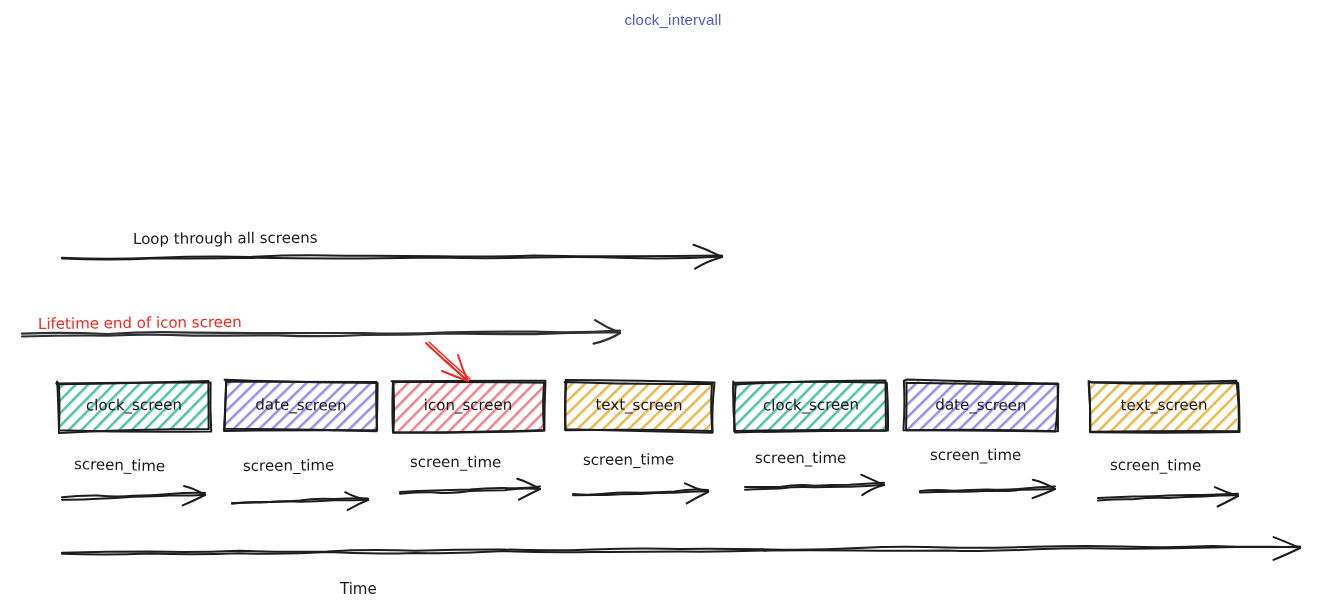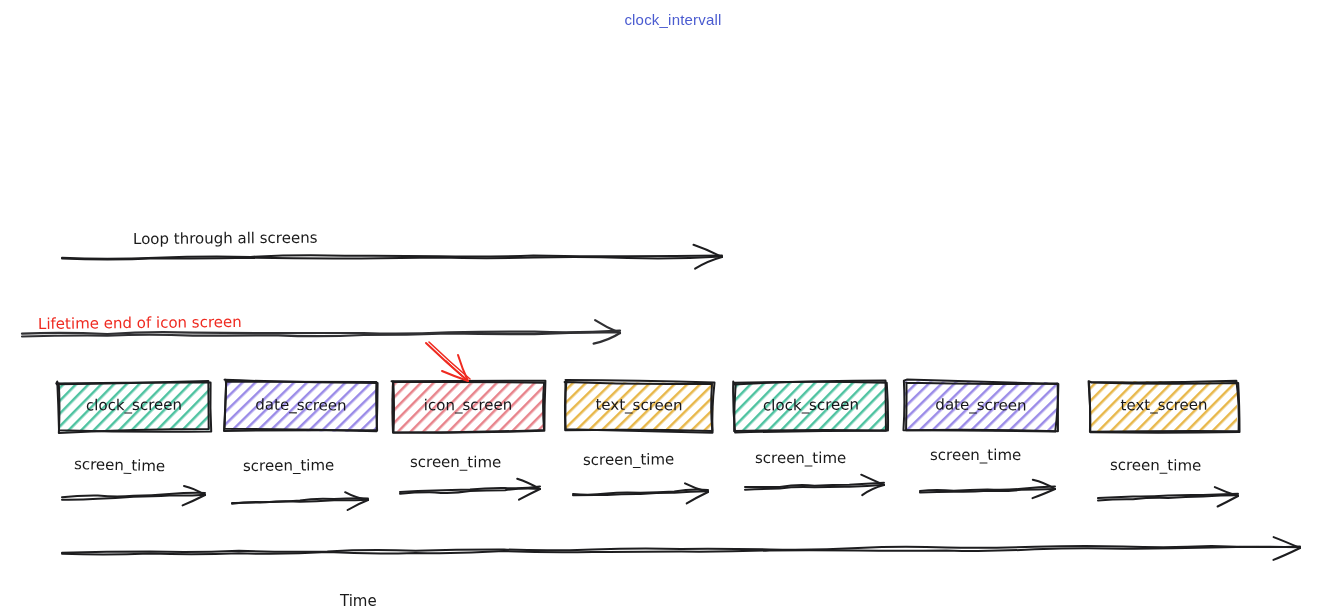--- a/index.html
+++ b/index.html
@@ -211,14 +211,14 @@
     <div class="hitbox" style="left: 1090px; top: 382px; width: 148px; height: 49px;"></div>
     <div class="hand" style="left: 74px; top: 455px; transform: rotate(1.43deg);">screen_time</div>
     <div class="hand" style="left: 243px; top: 457px; transform: rotate(-0.56deg);">screen_time</div>
     <div class="hand" style="left: 410px; top: 453px; transform: rotate(0.16deg);">screen_time</div>
     <div class="hand" style="left: 583px; top: 451px; transform: rotate(-0.53deg);">screen_time</div>
     <div class="hand" style="left: 755px; top: 449px; transform: rotate(-0.04deg);">screen_time</div>
     <div class="hand" style="left: 930px; top: 446px; transform: rotate(-0.06deg);">screen_time</div>
     <div class="hand" style="left: 1110px; top: 456px; transform: rotate(0.34deg);">screen_time</div>
     <div class="hand" style="left: 133px; top: 230px; transform: rotate(-0.4deg);">Loop through all screens</div>
     <div class="hand hand-red" style="left: 38px; top: 315px; transform: rotate(-0.6deg);">Lifetime end of icon screen</div>
-    <div class="hand" style="left: 340px; top: 592px; text-align: center;">Time</div>
+    <div class="hand" style="left: 340px; top: 580px; text-align: center;">Time</div>
   </div>
 
 </body></html>

